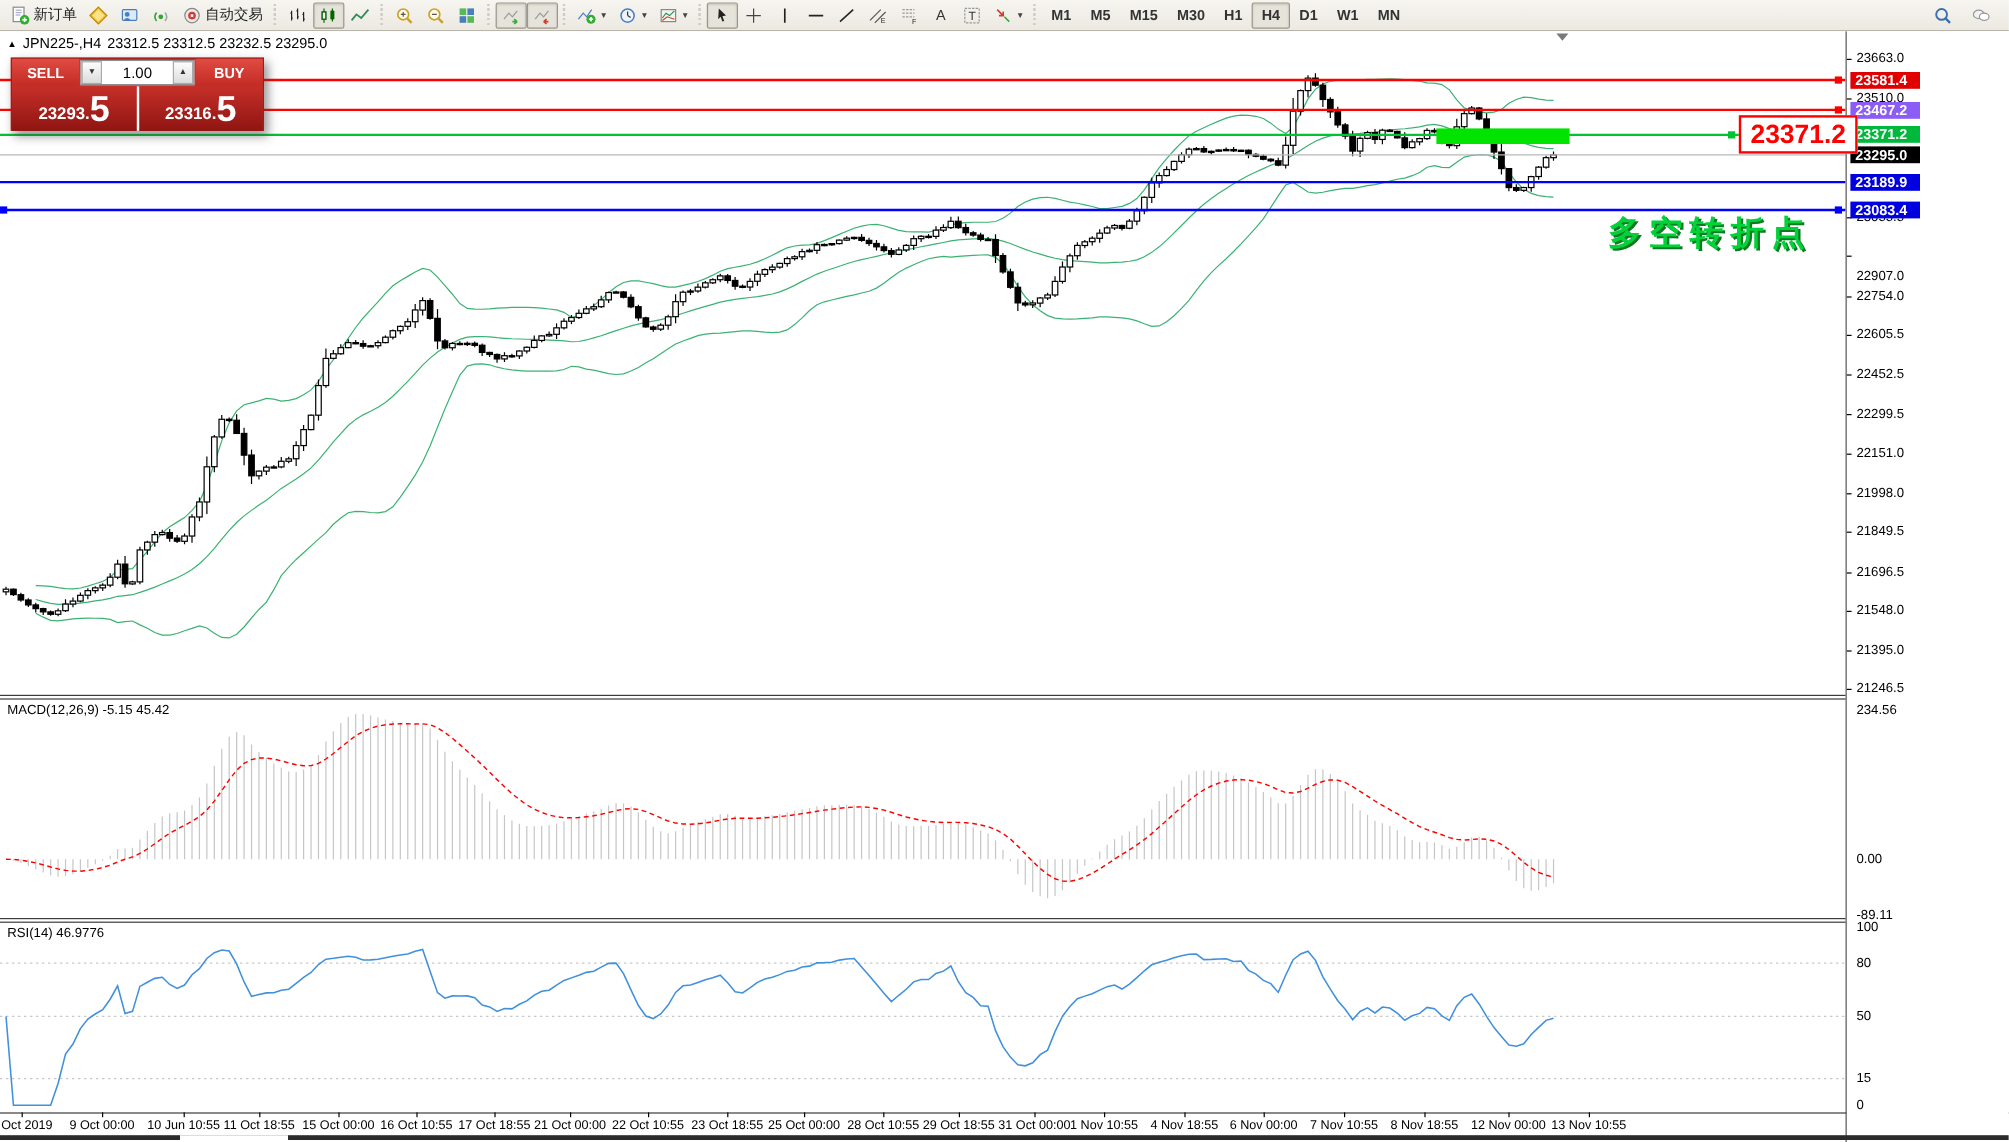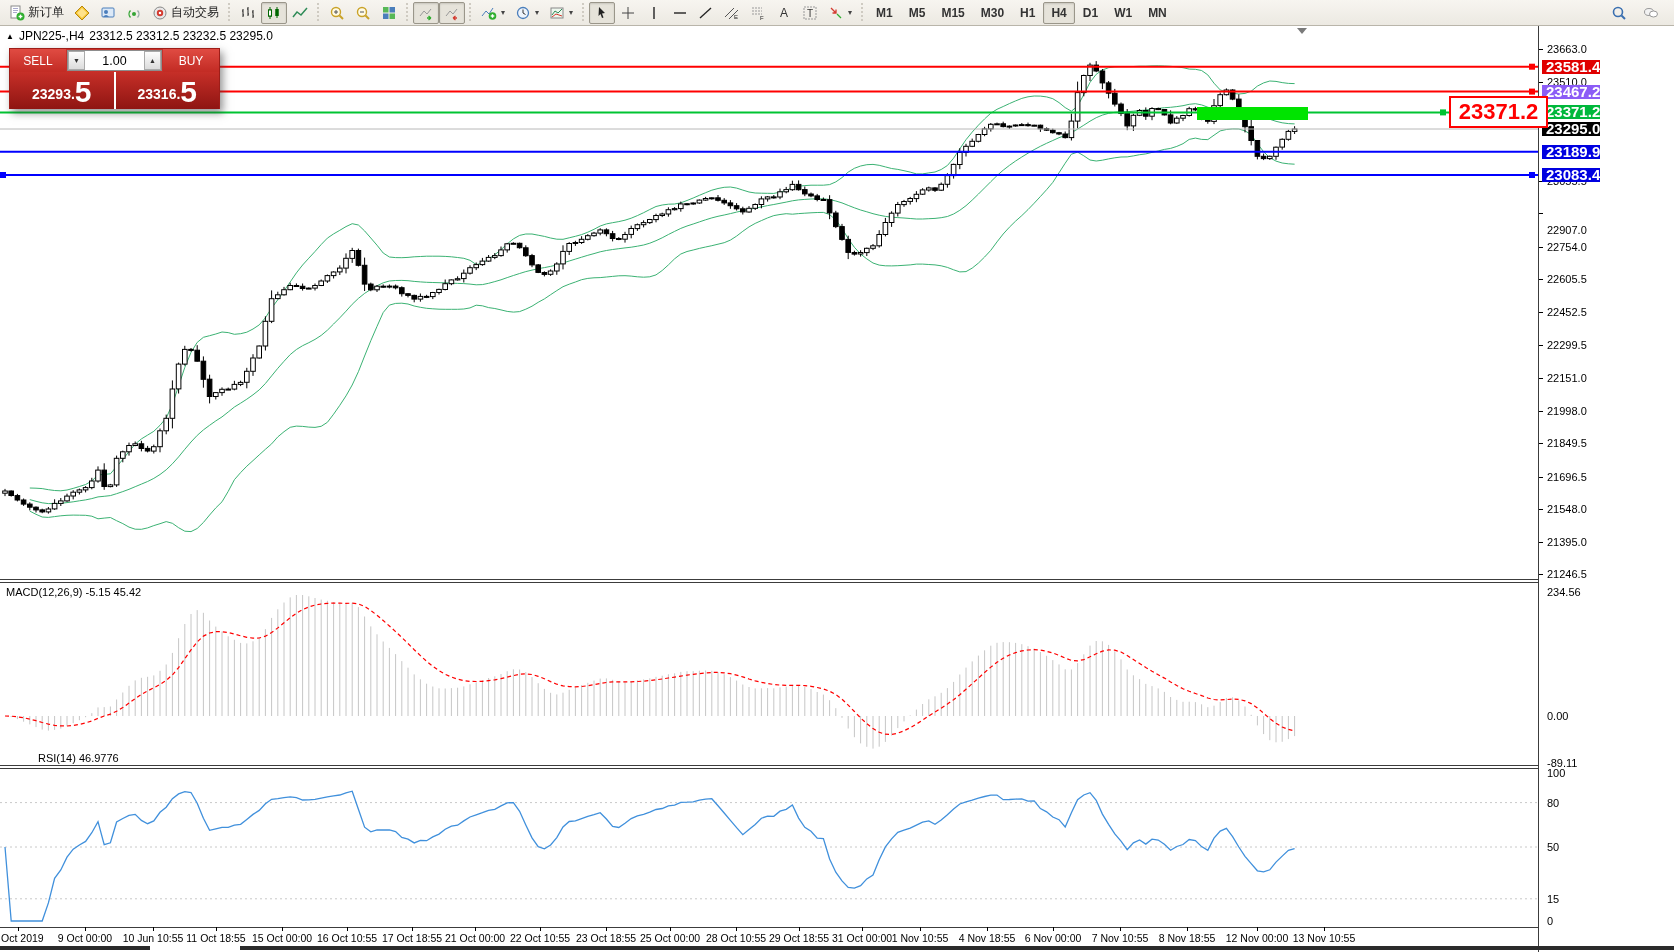--- a/index.html
+++ b/index.html
@@ -32,35 +32,35 @@
   svg.pane { position:absolute; left:0; }
   .pane-sep { position:absolute; left:0; width:1538px; height:1px; background:#3c3c3c; }
   .axis-v   { position:absolute; left:1538px; top:0; width:1px; height:926px; background:#3c3c3c; }
   .axis-h   { position:absolute; left:0; width:1674px; height:1px; background:#3c3c3c; }
 
   
   .price-axis { position:absolute; left:1539px; top:0; width:135px; height:926px; background:#fff; }
   .ptick { position:absolute; left:0; width:4px; height:1px; background:#000; }
   .plabel { position:absolute; left:8px; font-size:11px; color:#000; white-space:nowrap; }
   .pbadge { position:absolute; left:3px; width:58px; height:14px; line-height:14px;
-            font-size:15px; font-weight:bold; color:#fff; padding-left:4px; z-index:5; }
+            font-size:12px; font-weight:bold; color:#fff; padding-left:4px; z-index:5; }
   .ind-label { position:absolute; left:8px; font-size:11px; color:#000; }
 
   
   .tlabel { position:absolute; width:80px; margin-left:-40px; text-align:center;
             font-size:10.5px; color:#000; white-space:nowrap; }
   .ttick  { position:absolute; width:1px; height:4px; background:#000; }
 
   
   .trade-panel { position:absolute; left:9px; top:22px; width:211px; height:61px; z-index:40;
                  box-shadow:3px 4px 8px rgba(60,60,60,.55); background:#c8302a;
                  border:1px solid #9e1d18; }
   .tp-top { display:flex; height:23px; align-items:stretch; }
   .tp-btn { flex:0 0 56px; background:linear-gradient(#e04b42,#c22b24); color:#fff;
-            font-size:12px; font-weight:normal; display:flex; align-items:center;
+            font-size:12px; font-weight:bold; display:flex; align-items:center;
             justify-content:center; cursor:pointer; }
   .tp-spin { flex:1; display:flex; background:#fff; border:1px solid #8d8d8d; margin:1px; }
   .tp-arr { width:17px; background:linear-gradient(#fdfdfd,#dcdcdc); border:1px solid #aaa;
             font-size:7px; color:#333; display:flex; align-items:center; justify-content:center; cursor:pointer; }
   .tp-vol { flex:1; border:none; text-align:center; font-size:12.5px; font-family:"Liberation Sans",sans-serif; width:40px; }
   .tp-prices { display:flex; height:37px; }
   .tp-cell { flex:1; background:linear-gradient(#c62f28,#8f1512); color:#fff;
              display:flex; align-items:flex-end; justify-content:center; padding-bottom:2px; cursor:pointer; }
   .tp-cell + .tp-cell { border-left:2px solid #fff; }
   .p-small { font-size:14px; font-weight:bold; line-height:26px; }
@@ -1082,21 +1082,21 @@
       </g>
       <polyline fill="none" stroke="#4090dc" stroke-width="1.3" points="5,78.0 11.2,152.0 17.4,152.0 23.599999999999998,152.0 29.799999999999997,152.0 36,152.0 42.2,152.0 48.400000000000006,133.9 54.60000000000001,109.4 60.80000000000001,101.0 67.00000000000001,88.2 73.20000000000002,80.2 79.40000000000002,76.0 85.60000000000002,72.4 91.80000000000003,63.7 98.00000000000003,52.6 104.20000000000003,75.6 110.40000000000003,73.8 116.60000000000004,53.0 122.80000000000004,49.5 129.00000000000003,46.3 135.20000000000002,45.4 141.4,51.4 147.6,54.7 153.79999999999998,51.9 159.99999999999997,43.3 166.19999999999996,38.2 172.39999999999995,29.7 178.59999999999994,24.9 184.79999999999993,22.7 190.99999999999991,23.5 197.1999999999999,34.2 203.3999999999999,49.3 209.59999999999988,61.3 215.79999999999987,59.8 221.99999999999986,58.4 228.19999999999985,58.3 234.39999999999984,56.2 240.59999999999982,55.3 246.7999999999998,50.4 252.9999999999998,45.4 259.1999999999998,41.4 265.3999999999998,34.8 271.5999999999998,30.3 277.7999999999998,29.6 283.9999999999998,28.7 290.19999999999976,27.9 296.39999999999975,28.7 302.59999999999974,31.0 308.7999999999997,30.9 314.9999999999997,30.3 321.1999999999997,29.1 327.3999999999997,27.8 333.5999999999997,26.9 339.79999999999967,26.0 345.99999999999966,23.8 352.19999999999965,22.2 358.39999999999964,40.3 364.5999999999996,58.2 370.7999999999996,62.8 376.9999999999996,60.9 383.1999999999996,61.0 389.3999999999996,60.9 395.59999999999957,62.5 401.79999999999956,68.5 407.99999999999955,70.1 414.19999999999953,73.9 420.3999999999995,71.4 426.5999999999995,71.7 432.7999999999995,67.9 438.9999999999995,65.1 445.1999999999995,60.2 451.39999999999947,57.1 457.59999999999945,56.2 463.79999999999944,51.9 469.99999999999943,48.0 476.1999999999994,45.9 482.3999999999994,43.7 488.5999999999994,41.3 494.7999999999994,40.3 500.9999999999994,36.9 507.19999999999936,33.8 513.3999999999994,33.6 519.5999999999995,42.3 525.7999999999995,55.9 531.9999999999995,68.9 538.1999999999996,77.7 544.3999999999996,79.8 550.5999999999997,76.0 556.7999999999997,68.6 562.9999999999998,58.0 569.1999999999998,52.5 575.3999999999999,51.9 581.5999999999999,49.7 587.8,47.4 594,45.7 600.2,43.7 606.4000000000001,50.0 612.6000000000001,57.5 618.8000000000002,58.5 625.0000000000002,54.3 631.2000000000003,49.6 637.4000000000003,46.8 643.6000000000004,45.3 649.8000000000004,43.2 656.0000000000005,40.5 662.2000000000005,39.5 668.4000000000005,36.8 674.6000000000006,36.1 680.8000000000006,33.4 687.0000000000007,33.2 693.2000000000007,32.8 699.4000000000008,31.1 705.6000000000008,30.1 711.8000000000009,29.7 718.0000000000009,36.8 724.200000000001,44.0 730.400000000001,51.3 736.600000000001,58.7 742.8000000000011,65.7 749.0000000000011,60.4 755.2000000000012,55.4 761.4000000000012,49.2 767.6000000000013,47.2 773.8000000000013,47.3 780.0000000000014,42.2 786.2000000000014,40.3 792.4000000000015,36.0 798.6000000000015,49.1 804.8000000000015,58.3 811.0000000000016,62.2 817.2000000000016,69.1 823.4000000000017,69.6 829.6000000000017,89.9 835.8000000000018,103.2 842.0000000000018,111.9 848.2000000000019,118.4 854.4000000000019,119.2 860.600000000002,116.7 866.800000000002,109.9 873.000000000002,106.1 879.2000000000021,90.7 885.4000000000021,77.9 891.6000000000022,69.8 897.8000000000022,63.3 904.0000000000023,61.1 910.2000000000023,59.1 916.4000000000024,56.1 922.6000000000024,53.2 928.8000000000025,51.9 935.0000000000025,55.2 941.2000000000025,51.1 947.4000000000026,45.7 953.6000000000026,40.0 959.8000000000027,35.0 966.0000000000027,32.9 972.2000000000028,31.2 978.4000000000028,29.1 984.6000000000029,27.5 990.8000000000029,26.2 997.000000000003,26.1 1003.200000000003,30.7 1009.400000000003,30.5 1015.6000000000031,30.1 1021.8000000000031,29.9 1028.0000000000032,32.2 1034.2000000000032,31.9 1040.4000000000033,39.6 1046.6000000000033,42.8 1052.8000000000034,48.0 1059.0000000000034,50.7 1065.2000000000035,58.0 1071.4000000000035,43.7 1077.6000000000035,30.7 1083.8000000000036,26.0 1090.0000000000036,23.7 1096.2000000000037,31.3 1102.4000000000037,45.1 1108.6000000000038,55.3 1114.8000000000038,64.9 1121.0000000000039,72.1 1127.200000000004,80.7 1133.400000000004,73.9 1139.600000000004,70.9 1145.800000000004,75.1 1152.000000000004,70.2 1158.2000000000041,71.0 1164.4000000000042,75.2 1170.6000000000042,81.2 1176.8000000000043,77.5 1183.0000000000043,75.5 1189.2000000000044,70.5 1195.4000000000044,71.6 1201.6000000000045,77.6 1207.8000000000045,81.4 1214.0000000000045,69.1 1220.2000000000046,62.1 1226.4000000000046,59.4 1232.6000000000047,67.6 1238.8000000000047,78.0 1245.0000000000048,87.3 1251.2000000000048,94.7 1257.4000000000049,101.8 1263.600000000005,102.8 1269.800000000005,100.8 1276.000000000005,93.1 1282.200000000005,87.1 1288.400000000005,81.3 1294.6000000000051,79.6 "></polyline>
     </svg>
 
   <div class="axis-h" style="top:901px"></div>
   <div class="axis-v"></div>
 
   <div class="shift-marker"></div>
 
   <div class="ind-label" style="left:6px; top:560px;">MACD(12,26,9) -5.15 45.42</div>
-  <div class="ind-label" style="left:6px; top:726px;margin-left:32px;">RSI(14) 46.9776</div>
+  <div class="ind-label" style="left:6px; top:746px;">RSI(14) 46.9776</div>
 
   <div class="price-axis" id="price-axis">
       <div class="ptick" style="top:23px"></div>
       <div class="plabel" style="top:17px">23663.0</div>
       <div class="ptick" style="top:56px"></div>
       <div class="plabel" style="top:50px">23510.0</div>
       <div class="ptick" style="top:155px"></div>
       <div class="plabel" style="top:149px">23055.5</div>
       <div class="ptick" style="top:187px"></div>
       <div class="plabel" style="top:198px">22907.0</div>
@@ -1178,16 +1178,17 @@
       <div class="tlabel" style="left:1187px;top:906px">8 Nov 18:55</div>
       <div class="ttick" style="left:1257px;top:901px"></div>
       <div class="tlabel" style="left:1257px;top:906px">12 Nov 00:00</div>
       <div class="ttick" style="left:1324px;top:901px"></div>
       <div class="tlabel" style="left:1324px;top:906px">13 Nov 10:55</div>
     </div>
 
   <div class="price-box">
     <span>23371.2</span>
   </div>
+  <div class="cn-note">多空转折点</div>
 
   <div class="bottom-bar"></div>
   <div class="bottom-gap"></div>
 </div>
 
 </body></html>

